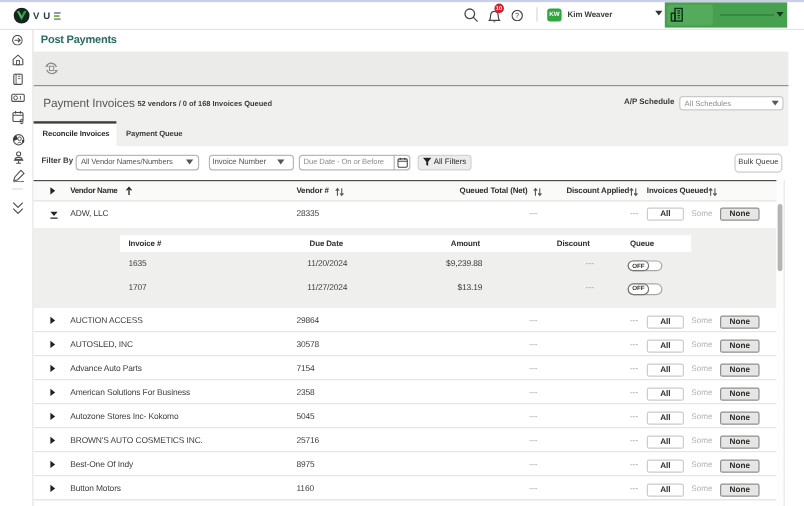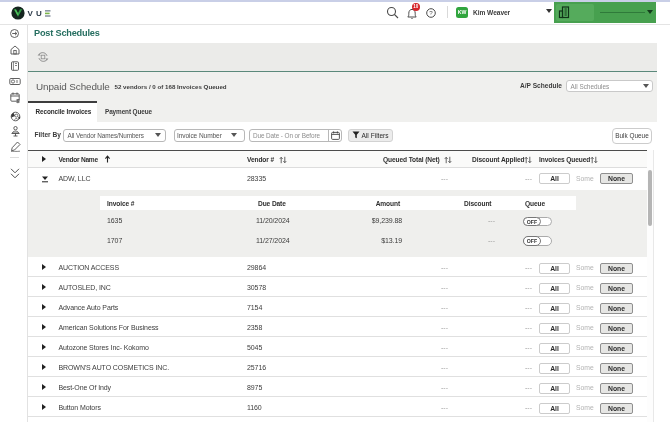--- a/index.html
+++ b/index.html
@@ -94,33 +94,33 @@
   </svg>
 <svg class="abs" style="left:10px;top:141px;" width="11" height="11" viewBox="0 0 11 11">
     <path d="M7.5 1 L10 3.5 L4.5 9 L1.5 9.7 L2.2 6.7 Z" fill="none" stroke="#4f4f4f" stroke-width="0.9"></path>
     <path d="M1 10.8 C3 9.8 6 10.8 10 10.2" fill="none" stroke="#4f4f4f" stroke-width="0.7"></path>
   </svg>
 <div class="abs" style="left:10px;top:157px;width:9px;height:1px;background:#dcdcdc;"></div>
 <svg class="abs" style="left:10px;top:168px;" width="10" height="11" viewBox="0 0 10 11">
     <path d="M1 0.8 L5 4.8 L9 0.8 M1 5.8 L5 9.8 L9 5.8" fill="none" stroke="#4f4f4f" stroke-width="1"></path>
   </svg>
 
-<div class="abs" style="left:34px;top:28px;font-size:9.2px;font-weight:bold;color:#266e60;letter-spacing:-0.2px;">Post Schedules</div>
+<div class="abs" style="left:34px;top:28px;font-size:9.2px;font-weight:bold;color:#266e60;letter-spacing:-0.2px;">Post Payments</div>
 
 <div class="abs" style="left:28px;top:43px;width:629px;height:29px;background:#ebebe9;border-bottom:1px solid #5b897b;"></div>
 <svg class="abs" style="left:37px;top:51px;" width="12" height="12" viewBox="0 0 12 12">
   <path d="M2.2 3.2 A4.6 4.6 0 0 1 10 4.8" fill="none" stroke="#8a8a8a" stroke-width="1"></path>
   <path d="M9.8 8.8 A4.6 4.6 0 0 1 2 7.2" fill="none" stroke="#8a8a8a" stroke-width="1"></path>
   <path d="M0.6 4.6 L2.2 2.6 L3.6 4.6 Z" fill="#8a8a8a"></path>
   <path d="M8.4 7.4 L11.4 7.4 L9.9 9.4 Z" fill="#8a8a8a"></path>
   <rect x="4.2" y="4.2" width="3.6" height="3.6" fill="none" stroke="#8a8a8a" stroke-width="0.8"></rect>
 </svg>
 
 <div class="abs" style="left:28px;top:72px;width:629px;height:50px;background:#f0f0ee;"></div>
-<div class="abs" style="left:36px;top:80.5px;font-size:9.9px;color:#595959;letter-spacing:-0.1px;">Unpaid Schedule</div>
+<div class="abs" style="left:36px;top:80.5px;font-size:9.9px;color:#595959;letter-spacing:-0.1px;">Payment Invoices</div>
 <div class="abs" style="left:114.5px;top:82.5px;font-size:6.2px;font-weight:bold;color:#3c3c3c;">52 vendors / 0 of 168 Invoices Queued</div>
 <div class="abs" style="left:520px;top:82px;font-size:6.6px;font-weight:bold;color:#3c3c3c;">A/P Schedule</div>
 <div class="abs" style="left:566px;top:80px;width:87px;height:11.5px;background:#fff;border:1px solid #c9c9c9;border-radius:3px;"></div>
 <div class="abs" style="left:570.5px;top:82.5px;font-size:6.4px;color:#8d8d8d;">All Schedules</div>
 <div class="abs" style="left:643px;top:83.5px;width:0;height:0;border-left:3.5px solid transparent;border-right:3.5px solid transparent;border-top:4.5px solid #555;"></div>
 
 <div class="abs" style="left:28px;top:101px;width:69px;height:21px;background:#fff;border-top:2.5px solid #3d3d3d;"></div>
 <div class="abs" style="left:35.5px;top:107.5px;font-size:6.4px;font-weight:bold;color:#2b2b2b;letter-spacing:-0.1px;">Reconcile Invoices</div>
 <div class="abs" style="left:105px;top:107.5px;font-size:6.4px;font-weight:bold;color:#3c3c3c;letter-spacing:-0.1px;">Payment Queue</div>
 

